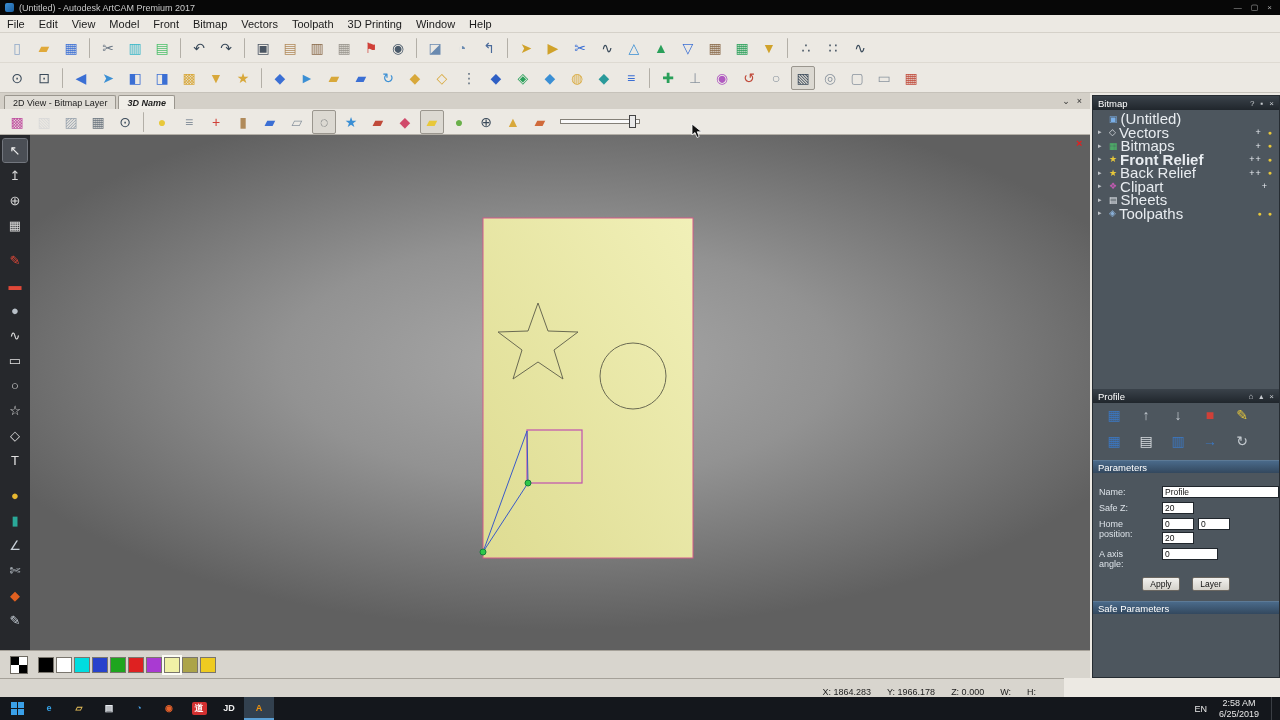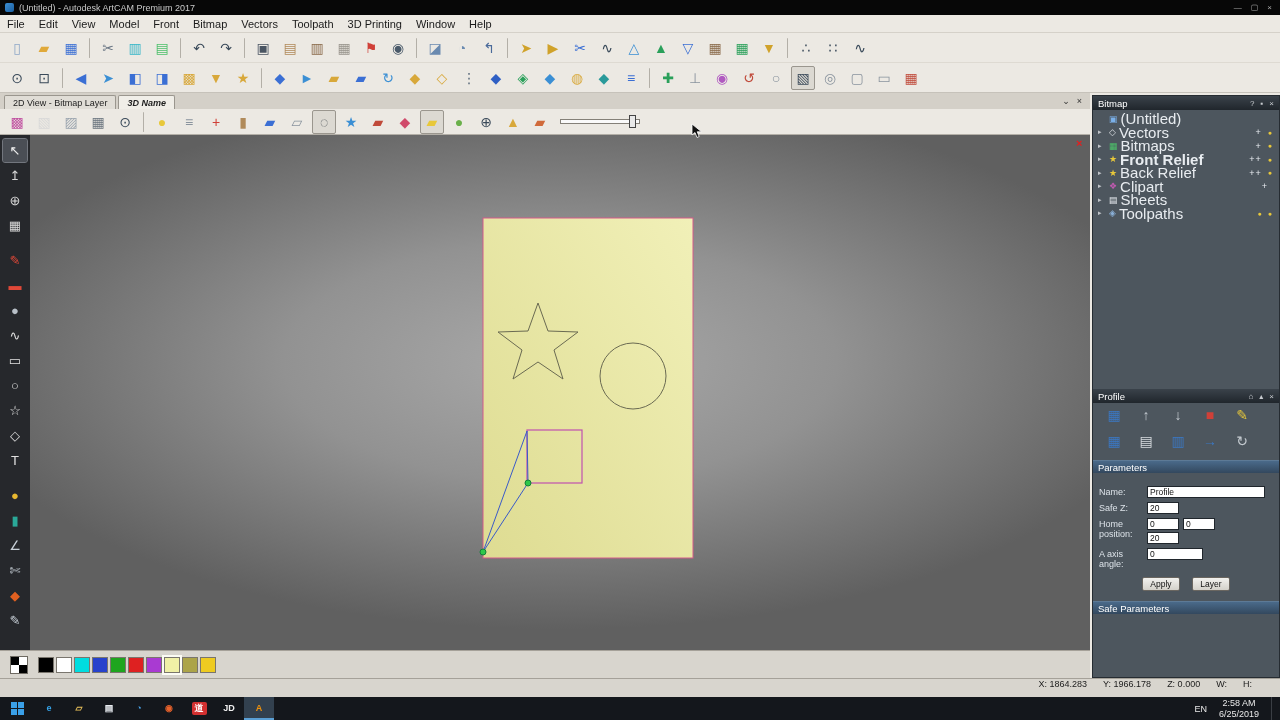--- a/index.html
+++ b/index.html
@@ -62,22 +62,22 @@
   
   .palette-strip{position:absolute;left:0;top:650px;width:1090px;height:28px;background:#d8d5ce;
                  border-top:1px solid #a5a199;display:flex;align-items:center;padding-left:10px}
   .checker{width:18px;height:18px;margin-right:10px;border:1px solid #6e6a62;
            background:conic-gradient(#fff 0 25%, #000 0 50%, #fff 0 75%, #000 0)}
   .swatches{display:flex;gap:2px;align-items:center}
   .swatch{width:16px;height:16px;border:1px solid #7a766e}
   .swatch.selected{outline:2px solid #fcfcf4;box-shadow:0 0 2px #555}
 
   
-  .statusbar{position:absolute;left:0;top:678px;width:1280px;height:19px;background:#d8d5ce;
-             border-top:1px solid #a5a199;display:flex;align-items:flex-start;justify-content:flex-end;
+  .statusbar{position:absolute;left:0;top:678px;width:1064px;height:19px;background:#d8d5ce;
+             border-top:1px solid #a5a199;display:flex;align-items:flex-end;justify-content:flex-end;
              gap:16px;font-size:9px;color:#1c1c1c;padding-right:28px}
 
   
   .taskbar{position:absolute;left:0;top:697px;width:1280px;height:23px;background:#14171c;
            display:flex;align-items:center;color:#e8e8e8}
   .start{width:34px;height:23px;display:flex;align-items:center;justify-content:center}
   .winflag{display:grid;grid-template-columns:6px 6px;grid-template-rows:6px 6px;gap:1px}
   .winflag i{background:#3aa0e8}
   .task-apps{display:flex;align-items:center}
   .task-icon{width:30px;height:23px;display:flex;align-items:center;justify-content:center;font-size:12px;font-weight:bold}
@@ -107,21 +107,21 @@
   .pt-row{position:absolute;left:0;width:100%;display:flex;gap:10px;padding:0 10px;align-items:center;height:24px}
   #pt-row1{top:307px}
   #pt-row2{top:333px}
   .pt-ico{width:22px;height:22px;display:flex;align-items:center;justify-content:center;font-size:14px}
   .section-header{position:absolute;left:0;width:100%;height:13px;
                   background:linear-gradient(#4a6a8a,#33485e);border-top:1px solid #5d7a96;
                   display:flex;align-items:center;padding:0 5px;font-size:9.5px;color:#fff}
   #params-header{top:364px}
   #userparams-header{top:505px}
   .params{position:absolute;left:0;top:387px;width:100%;padding:3px 6px;font-size:9px;color:#dce2e8}
-  .param-row{display:flex;align-items:flex-start;margin-bottom:4px;gap:0}
+  .param-row{display:flex;align-items:flex-start;margin-bottom:4px;gap:15px}
   .param-label{width:48px;flex:0 0 auto;line-height:1.15;padding-top:1px}
   input.param{height:12px;border:1px solid #20262c;background:#fff;color:#111;font-size:8.5px;
               padding:0 2px;font-family:"Liberation Sans",sans-serif}
   .w118{width:118px}.w32{width:32px}.w56{width:56px}
   .home-inputs{display:flex;flex-direction:column;gap:2px}
   .home-xy{display:flex;gap:4px}
   .param-btns{display:flex;gap:12px;justify-content:center;margin-top:7px}
   button.pbtn{width:38px;height:14px;font-size:8.5px;background:linear-gradient(#f2f1ee,#d4d1ca);
               border:1px solid #6a6660;border-radius:2px;font-family:"Liberation Sans",sans-serif;color:#111}
 

